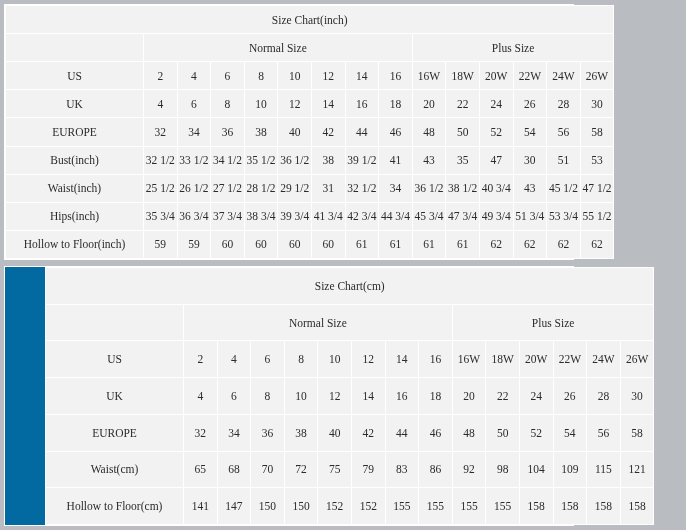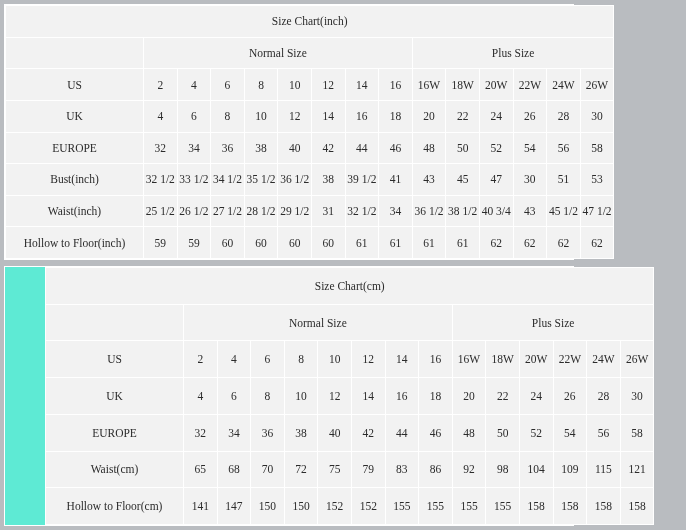--- a/index.html
+++ b/index.html
@@ -14,21 +14,21 @@
     width: 686px;
     height: 530px;
     position: relative;
     background: #b9bcc0;
     box-sizing: border-box;
   }
   .chart-block {
     position: absolute;
     left: 4px;
     width: 570px;
-    background: #5eead4;
+    background: #0369a1;
     box-sizing: border-box;
     border: 1px solid #ffffff;
   }
   #chart-inch { top: 4px; height: 256px; }
   #chart-cm   { top: 266px; height: 260px; padding-left: 40px; }
 
   table.size-table {
     width: 100%;
     height: 100%;
     border-collapse: collapse;
@@ -164,21 +164,21 @@
           <td class="rowlabel">Bust(inch)</td>
           <td>32 1/2</td>
           <td>33 1/2</td>
           <td>34 1/2</td>
           <td>35 1/2</td>
           <td>36 1/2</td>
           <td>38</td>
           <td>39 1/2</td>
           <td>41</td>
           <td>43</td>
-          <td>45</td>
+          <td>35</td>
           <td>47</td>
           <td>30</td>
           <td>51</td>
           <td>53</td>
         </tr>
 
         <tr>
           <td class="rowlabel">Waist(inch)</td>
           <td>25 1/2</td>
           <td>26 1/2</td>
@@ -189,20 +189,37 @@
           <td>32 1/2</td>
           <td>34</td>
           <td>36 1/2</td>
           <td>38 1/2</td>
           <td>40 3/4</td>
           <td>43</td>
           <td>45 1/2</td>
           <td>47 1/2</td>
         </tr>
 
+        <tr>
+          <td class="rowlabel">Hips(inch)</td>
+          <td>35 3/4</td>
+          <td>36 3/4</td>
+          <td>37 3/4</td>
+          <td>38 3/4</td>
+          <td>39 3/4</td>
+          <td>41 3/4</td>
+          <td>42 3/4</td>
+          <td>44 3/4</td>
+          <td>45 3/4</td>
+          <td>47 3/4</td>
+          <td>49 3/4</td>
+          <td>51 3/4</td>
+          <td>53 3/4</td>
+          <td>55 1/2</td>
+        </tr>
 
         <tr>
           <td class="rowlabel-wide">Hollow to Floor(inch)</td>
           <td>59</td>
           <td>59</td>
           <td>60</td>
           <td>60</td>
           <td>60</td>
           <td>60</td>
           <td>61</td>

